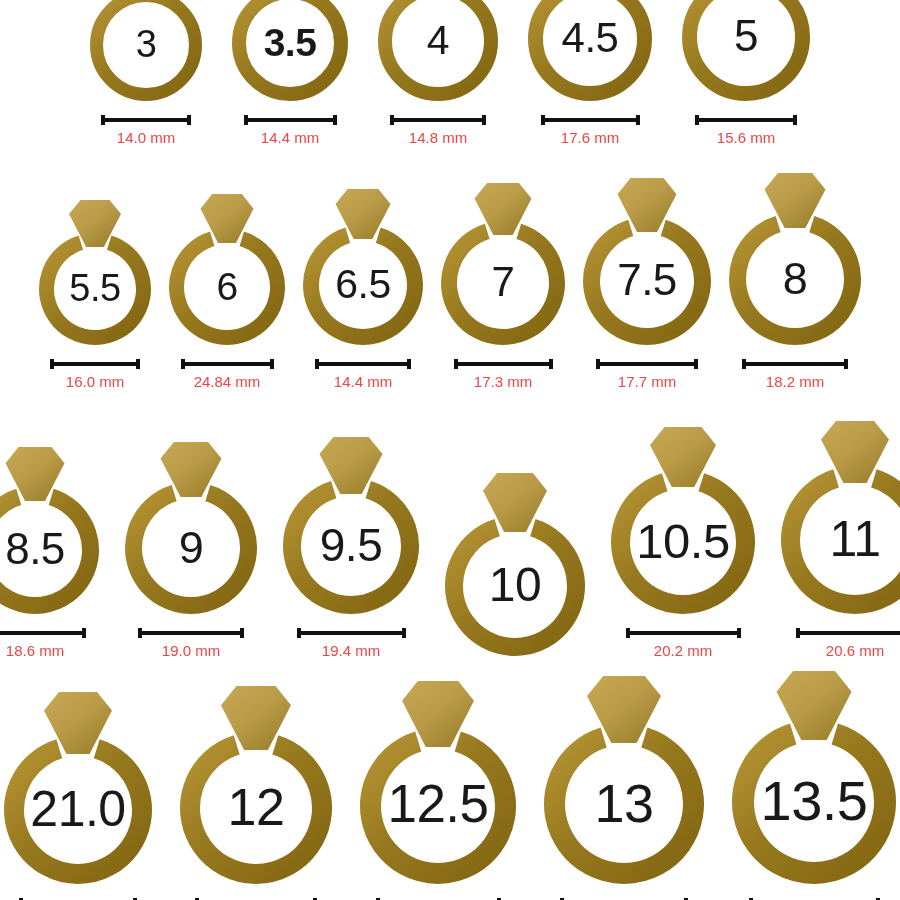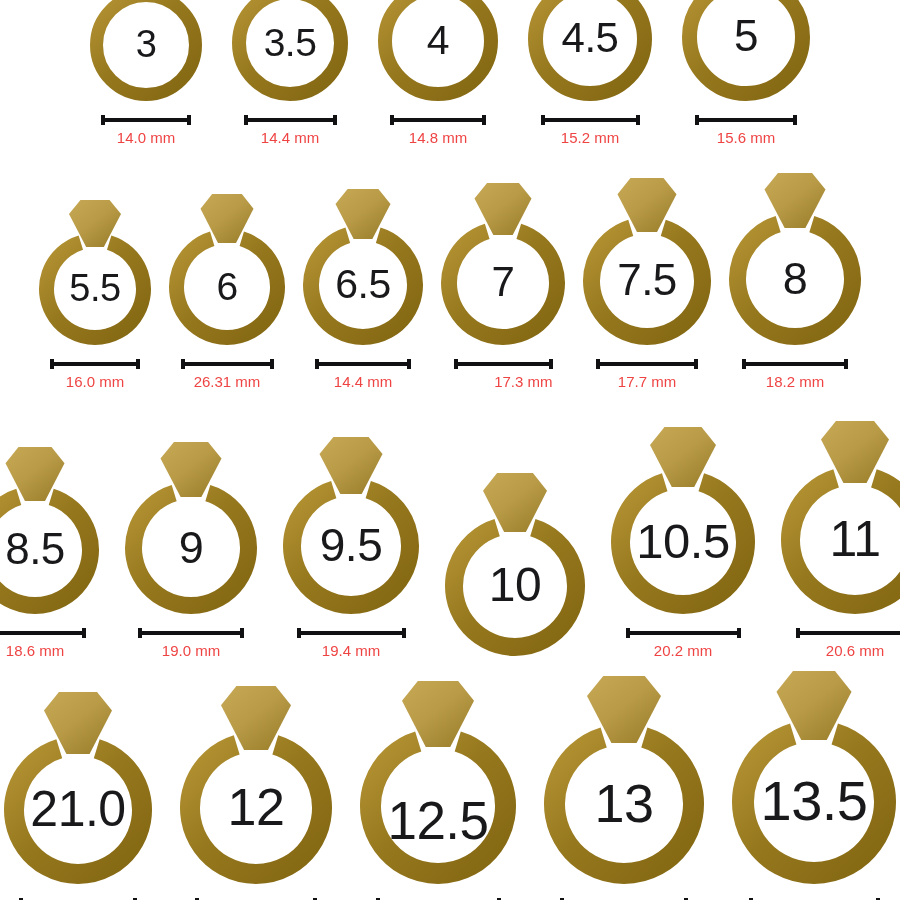--- a/index.html
+++ b/index.html
@@ -111,21 +111,21 @@
                 <stop offset="1" stop-color="#826611"></stop>
               </linearGradient>
               <linearGradient id="gg0_1" x1="0" y1="0" x2="0.85" y2="1">
                 <stop offset="0" stop-color="#c6a855"></stop>
                 <stop offset="0.5" stop-color="#b89a47"></stop>
                 <stop offset="1" stop-color="#9b7f2b"></stop>
               </linearGradient>
             </defs>
             <circle cx="61" cy="61" r="51" fill="none" stroke="url(#bg0_1)" stroke-width="14"></circle>
           </svg>
-          <div class="size-label" style="font-size: 39px; line-height: 39px; top: 40.72px;">3.5</div>
+          <div class="size-label" style="font-size: 39px; line-height: 39px; top: 40.72px; font-weight: bold;">3.5</div>
         </div>
         <div class="dim-wrap" style="margin-top: 10px;">
           <div class="dim-bar" style="width: 93px;">
             <svg width="93" height="12" viewBox="0 0 93 12">
               <rect x="0" y="4" width="93" height="4" fill="#111113"></rect>
               <rect x="0" y="1" width="4" height="10" fill="#111113"></rect>
               <rect x="89" y="1" width="4" height="10" fill="#111113"></rect>
             </svg>
           </div>
           <div class="dim-text">14.4 mm</div>
@@ -181,21 +181,21 @@
           <div class="size-label" style="font-size: 42px; line-height: 42px; top: 43.16px;">4.5</div>
         </div>
         <div class="dim-wrap" style="margin-top: 10px;">
           <div class="dim-bar" style="width: 99px;">
             <svg width="99" height="12" viewBox="0 0 99 12">
               <rect x="0" y="4" width="99" height="4" fill="#111113"></rect>
               <rect x="0" y="1" width="4" height="10" fill="#111113"></rect>
               <rect x="95" y="1" width="4" height="10" fill="#111113"></rect>
             </svg>
           </div>
-          <div class="dim-text">15.2 mm</div>
+          <div class="dim-text">17.6 mm</div>
         </div>
       </div>
       <div class="ring-cell">
         <div class="ring-art" style="width: 134px; height: 134px;">
           <svg width="134" height="134" viewBox="0 0 134 134">
             <defs>
               <linearGradient id="bg0_4" x1="0" y1="0" x2="1" y2="1">
                 <stop offset="0" stop-color="#b59434"></stop>
                 <stop offset="0.45" stop-color="#96781e"></stop>
                 <stop offset="1" stop-color="#826611"></stop>
@@ -275,21 +275,21 @@
           <div class="size-label" style="font-size: 39px; line-height: 39px; top: 75.72px;">6</div>
         </div>
         <div class="dim-wrap" style="margin-top: 10px;">
           <div class="dim-bar" style="width: 93px;">
             <svg width="93" height="12" viewBox="0 0 93 12">
               <rect x="0" y="4" width="93" height="4" fill="#111113"></rect>
               <rect x="0" y="1" width="4" height="10" fill="#111113"></rect>
               <rect x="89" y="1" width="4" height="10" fill="#111113"></rect>
             </svg>
           </div>
-          <div class="dim-text">26.31 mm</div>
+          <div class="dim-text">24.84 mm</div>
         </div>
       </div>
       <div class="ring-cell">
         <div class="ring-art" style="width: 126px; height: 162px;">
           <svg width="126" height="162" viewBox="0 0 126 162">
             <defs>
               <linearGradient id="bg1_2" x1="0" y1="0" x2="1" y2="1">
                 <stop offset="0" stop-color="#b59434"></stop>
                 <stop offset="0.45" stop-color="#96781e"></stop>
                 <stop offset="1" stop-color="#826611"></stop>
@@ -329,21 +329,21 @@
                 <stop offset="0" stop-color="#c6a855"></stop>
                 <stop offset="0.5" stop-color="#b89a47"></stop>
                 <stop offset="1" stop-color="#9b7f2b"></stop>
               </linearGradient>
             </defs>
             <polygon points="49.04,3 80.96,3 93.5,18.6 74.69,55 55.31,55 36.5,18.6" fill="url(#gg1_3)"></polygon>
             <path d="M 80.78807205502778 51.35954317799609 A 54 54 0 1 1 49.211927944972196 51.359543177996095" fill="none" stroke="url(#bg1_3)" stroke-width="16" stroke-linecap="butt"></path>
           </svg>
           <div class="size-label" style="font-size: 42px; line-height: 42px; top: 81.16px;">7</div>
         </div>
-        <div class="dim-wrap" style="margin-top: 10px; align-items: flex-end;">
+        <div class="dim-wrap" style="margin-top: 10px;">
           <div class="dim-bar" style="width: 99px;">
             <svg width="99" height="12" viewBox="0 0 99 12">
               <rect x="0" y="4" width="99" height="4" fill="#111113"></rect>
               <rect x="0" y="1" width="4" height="10" fill="#111113"></rect>
               <rect x="95" y="1" width="4" height="10" fill="#111113"></rect>
             </svg>
           </div>
           <div class="dim-text">17.3 mm</div>
         </div>
       </div>
@@ -660,21 +660,21 @@
               </linearGradient>
               <linearGradient id="gg3_2" x1="0" y1="0" x2="0.85" y2="1">
                 <stop offset="0" stop-color="#c6a855"></stop>
                 <stop offset="0.5" stop-color="#b89a47"></stop>
                 <stop offset="1" stop-color="#9b7f2b"></stop>
               </linearGradient>
             </defs>
             <polygon points="60.84,3 101.16,3 117,22.8 93.24,69 68.76,69 45,22.8" fill="url(#gg3_2)"></polygon>
             <path d="M 100.73509006878473 63.44942897249511 A 67.5 67.5 0 1 1 61.26490993121524 63.44942897249511" fill="none" stroke="url(#bg3_2)" stroke-width="21" stroke-linecap="butt"></path>
           </svg>
-          <div class="size-label" style="font-size: 53px; line-height: 53px; top: 116px;">12.5</div>
+          <div class="size-label" style="font-size: 53px; line-height: 53px; top: 99px;">12.5</div>
         </div>
         <div class="dim-wrap" style="margin-top: 10px;">
           <div class="dim-bar" style="width: 125px;">
             <svg width="125" height="12" viewBox="0 0 125 12">
               <rect x="0" y="4" width="125" height="4" fill="#111113"></rect>
               <rect x="0" y="1" width="4" height="10" fill="#111113"></rect>
               <rect x="121" y="1" width="4" height="10" fill="#111113"></rect>
             </svg>
           </div>
         </div>

